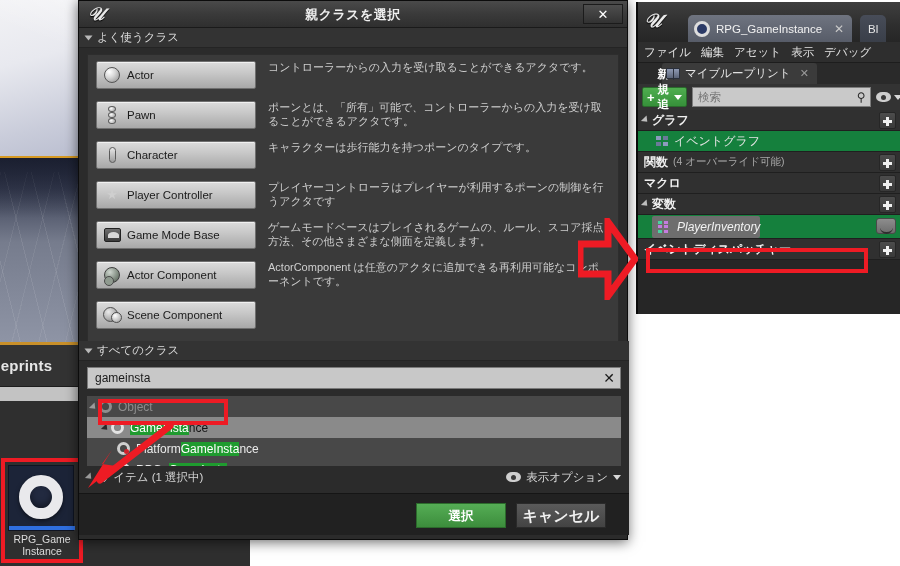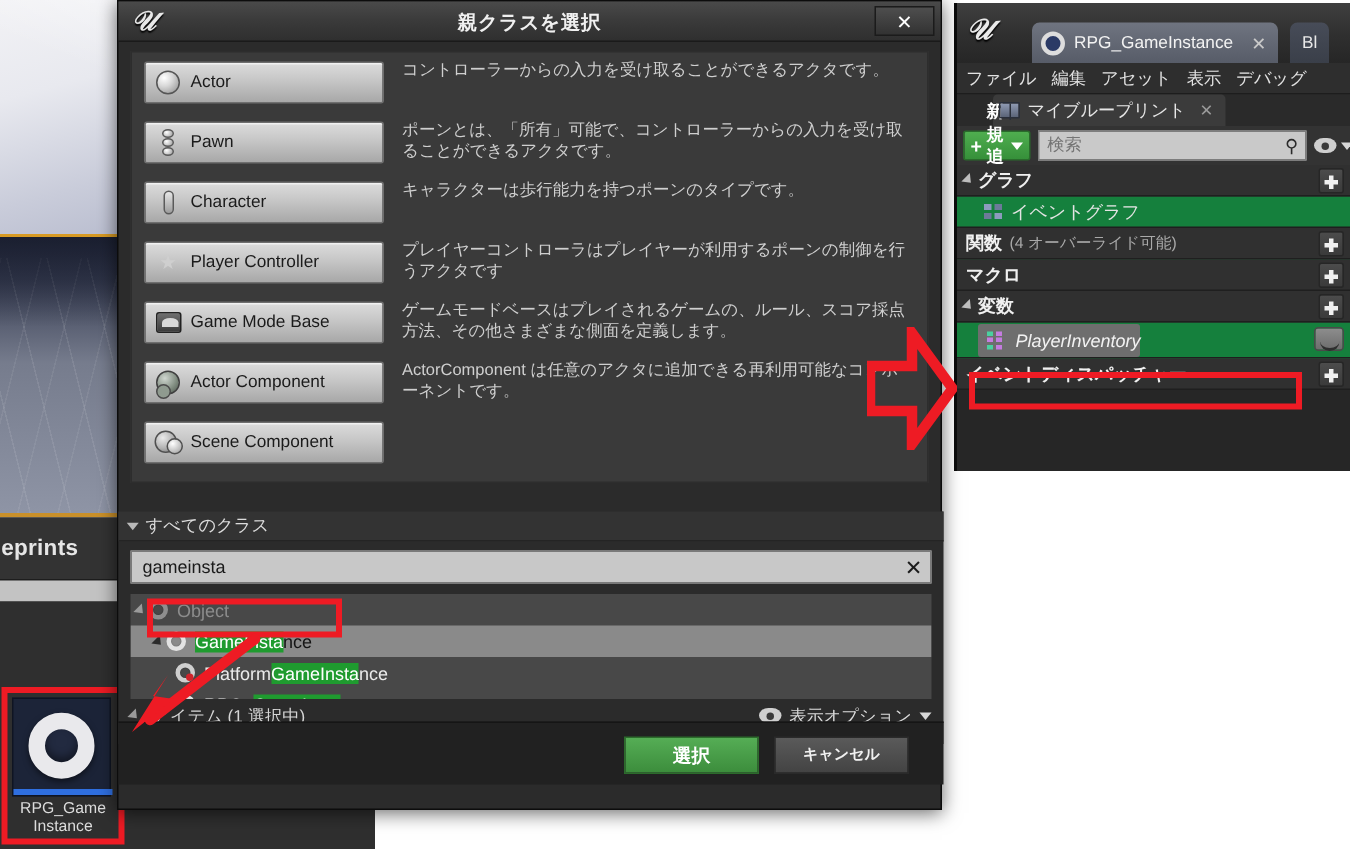--- a/index.html
+++ b/index.html
@@ -140,28 +140,28 @@
 
   .statusbar { position:absolute; left:8px; top:126px; width:534px; height:20px;
     display:flex; align-items:center; justify-content:space-between; }
   .statusbar .left { color:#d6d6d6; font-size:11.5px; display:flex; align-items:center; }
   .statusbar .right { color:#dcdcdc; font-size:11.5px; display:flex; align-items:center; gap:5px; }
   .eye { width:15px; height:10px; border-radius:50%/60%; background:#cfcfcf; position:relative; }
   .eye::after{ content:""; position:absolute; left:5px; top:2.5px; width:5px; height:5px; border-radius:50%; background:#3a3a3a; }
   .caret { width:0;height:0;border-left:4px solid transparent;border-right:4px solid transparent;
     border-top:5px solid #d8d8d8; }
 
-  .dlg-footer { position:absolute; left:0; bottom:16px; width:550px; height:42px; background:#212121;
+  .dlg-footer { position:absolute; left:0; bottom:4px; width:550px; height:42px; background:#212121;
     border-top:1px solid #151515; }
   .btn-select { position:absolute; left:337px; top:9px; width:90px; height:25px;
     background:linear-gradient(180deg,#55ad55,#3c8d3c); border:1px solid #2c6b2c;
     color:#fff; font-size:12.5px; font-weight:bold; text-align:center; line-height:24px; cursor:pointer; }
   .btn-cancel { position:absolute; left:437px; top:9px; width:90px; height:25px;
     background:linear-gradient(180deg,#5a5a5a,#434343); border:1px solid #2a2a2a;
-    color:#f0f0f0; font-size:10px; font-weight:bold; text-align:center; line-height:24px; cursor:pointer; }
+    color:#f0f0f0; font-size:15px; font-weight:bold; text-align:center; line-height:24px; cursor:pointer; }
 
   .redbox-tree { position:absolute; left:98px; top:399px; width:130px; height:26px;
     border:4px solid #ee1b24; pointer-events:none; }
 
   
   .bpwin { position:absolute; left:636px; top:2px; width:264px; height:312px; background:#262626;
     border-left:2px solid #0b0b0b; overflow:hidden; }
   .bp-titlebar { position:relative; height:40px;
     background:linear-gradient(180deg,#3f3f3f 0%,#2f2f2f 55%,#262626 100%); }
   .bp-ue { position:absolute; left:4px; top:8px; width:22px; height:22px; color:#eaeaea; font-size:19px;
@@ -282,20 +282,24 @@
   <div class="redbox-asset"></div>
 
   <div class="dialog">
 
     <div class="dlg-title">
       <div class="ue-logo">𝒰</div>
       <div class="t">親クラスを選択</div>
       <div class="dlg-close">✕</div>
     </div>
 
+    <div class="sec-head">
+      <span class="tri"></span>
+      <span class="lbl">よく使うクラス</span>
+    </div>
 
     <div class="common">
 
       <div class="crow">
         <div class="cbtn">
           <span class="ci">
               <i class="ic-sphere"></i>
             </span>
           <span class="cl">Actor</span>
         </div>

